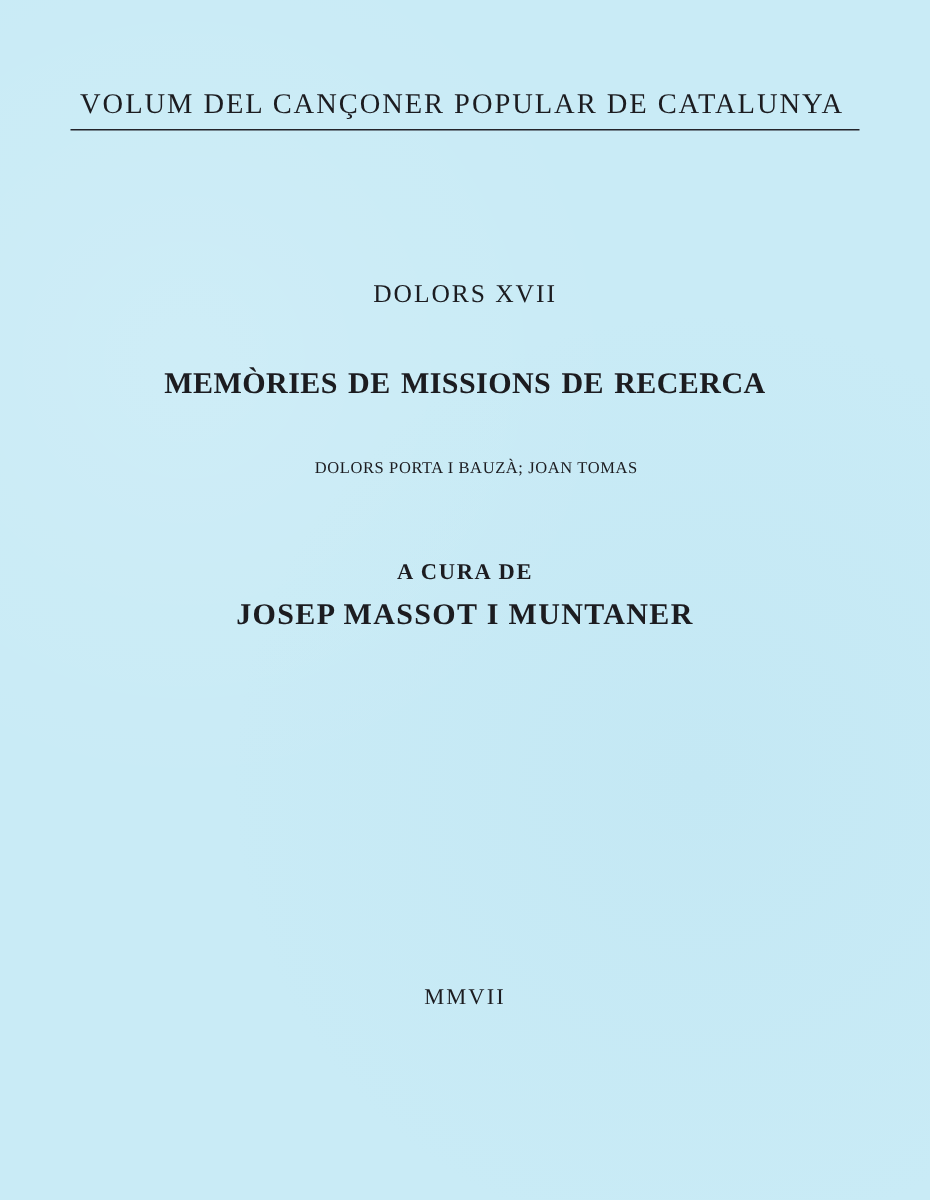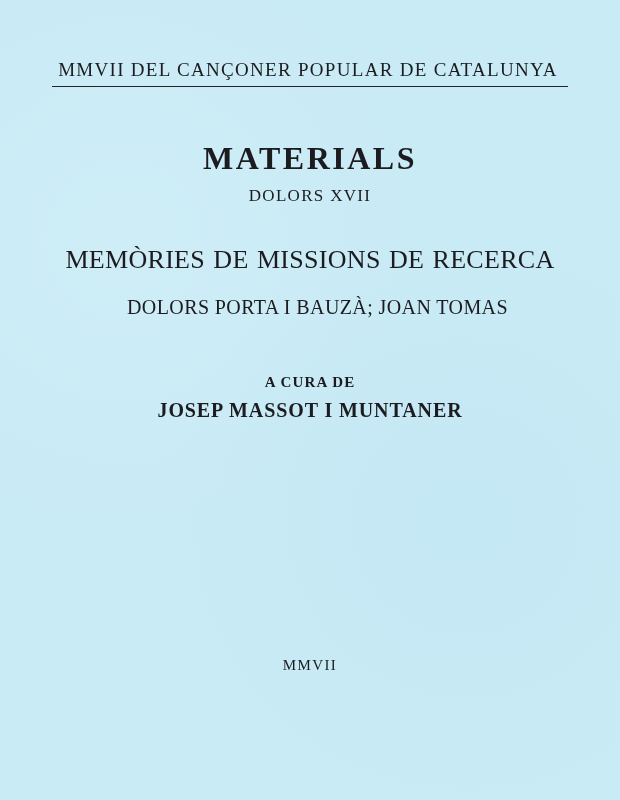--- a/index.html
+++ b/index.html
@@ -50,36 +50,36 @@
     line-height: 1.2;
   }
   .volume {
     top: 186px;
     font-size: 17px;
     letter-spacing: 1.3px;
     line-height: 1.2;
   }
   .subtitle {
     top: 244px;
-    font-size: 26px;
-    font-weight: normal;
+    font-size: 20px;
+    font-weight: bold;
     letter-spacing: 0.3px;
     word-spacing: 1.5px;
     line-height: 1.2;
   }
   .by-label {
     top: 284px;
     font-size: 14px;
     font-weight: bold;
     letter-spacing: 1px;
     line-height: 1.2;
   }
   .authors {
-    top: 295px;
-    font-size: 20px;
+    top: 306px;
+    font-size: 11px;
     letter-spacing: 0.4px;
     line-height: 1.2;
     margin-left: 15px;
   }
   .editor-label {
     top: 373px;
     font-size: 15px;
     font-weight: bold;
     letter-spacing: 1.1px;
     line-height: 1.2;
@@ -104,24 +104,23 @@
     letter-spacing: 1.4px;
     line-height: 1.2;
   }
 </style>
 </head>
 <body>
 
 <div class="cover">
 
   <div class="line series">
-    <span class="underlined">MMVII DEL CANÇONER POPULAR DE CATALUNYA</span>
+    <span class="underlined">VOLUM DEL CANÇONER POPULAR DE CATALUNYA</span>
   </div>
 
-  <div class="line main-title">MATERIALS</div>
 
   <div class="line volume">DOLORS XVII</div>
 
   <div class="line subtitle">MEMÒRIES DE MISSIONS DE RECERCA</div>
 
 
   <div class="line authors">DOLORS PORTA I BAUZÀ; JOAN TOMAS</div>
 
   <div class="line editor-label">A CURA DE</div>
 

